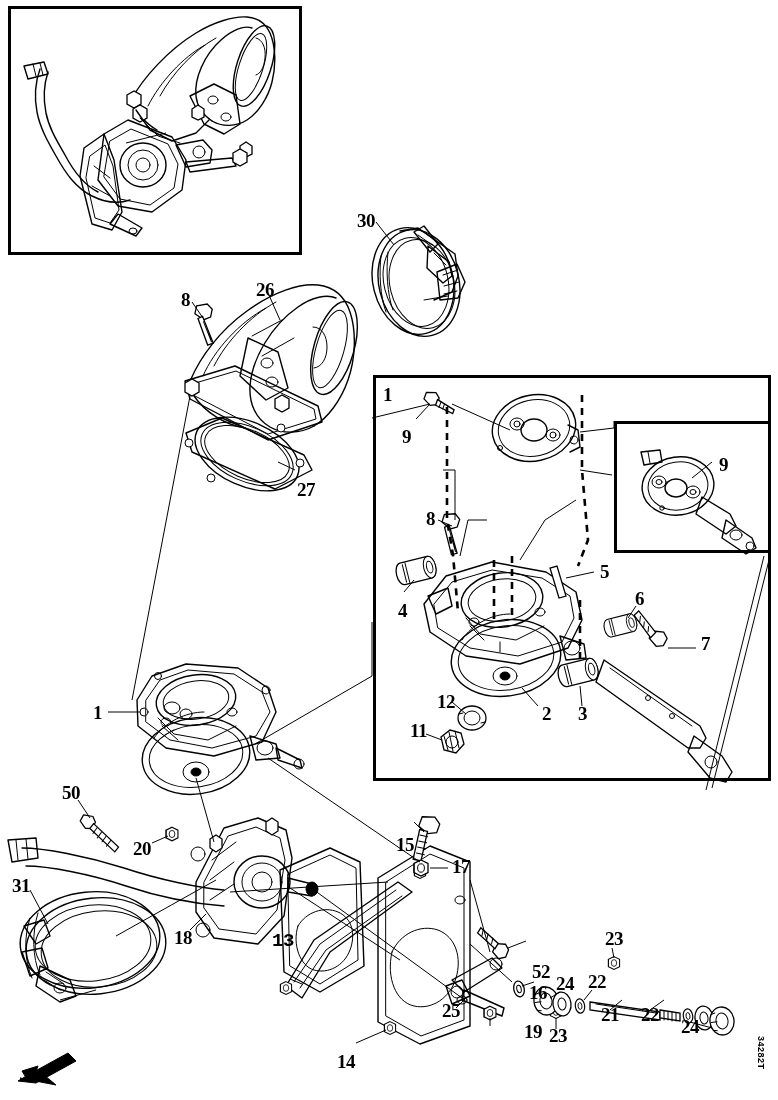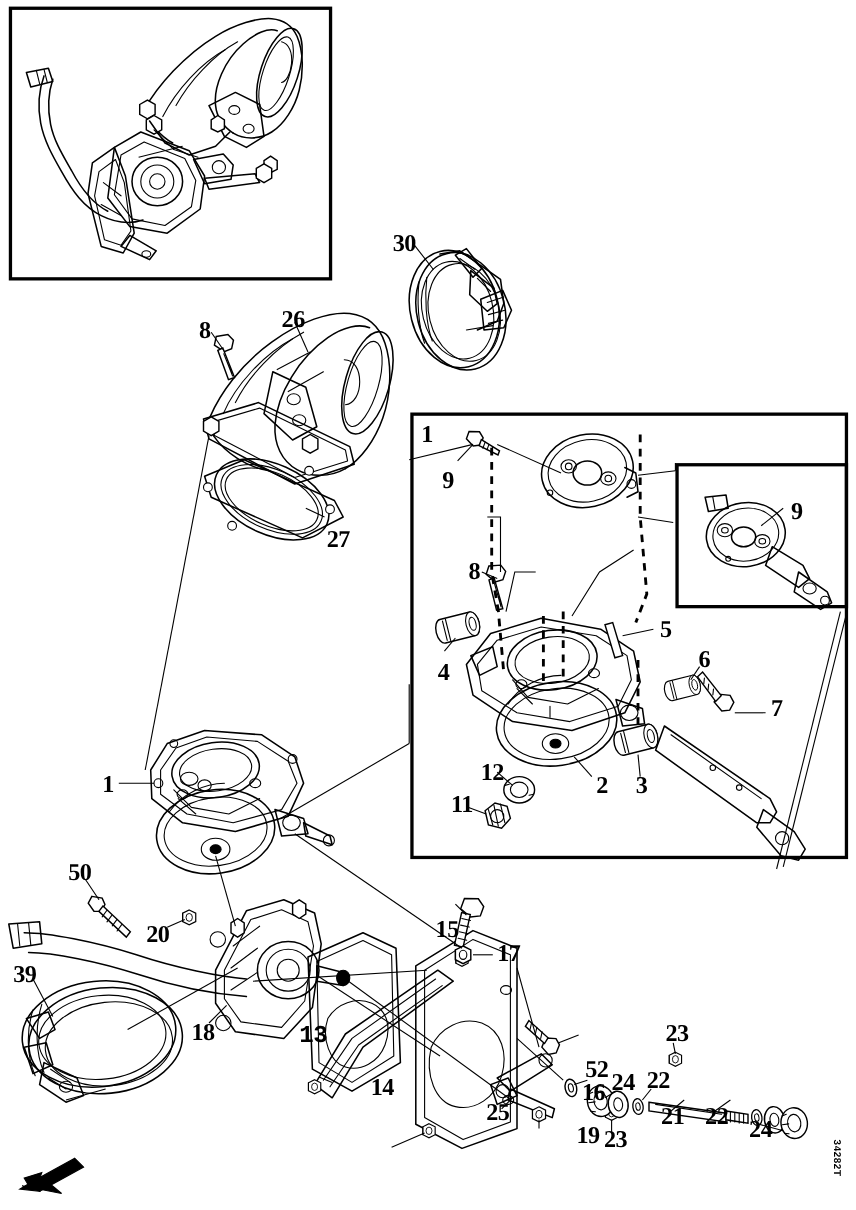--- a/index.html
+++ b/index.html
@@ -1,21 +1,21 @@
 <!DOCTYPE html>
 <html><head>
 <meta charset="utf-8">
 <style>
   html,body{margin:0;padding:0;background:#ffffff;}
   body{width:778px;height:1100px;position:relative;overflow:hidden;
        font-family:"Liberation Serif",serif;color:#000;}
   #stage{position:absolute;left:0;top:0;width:778px;height:1100px;}
   svg.layer{position:absolute;left:0;top:0;width:778px;height:1100px;}
   .callout{position:absolute;font-family:"Liberation Serif",serif;
-           font-weight:bold;font-size:22px;line-height:19px;color:#000;
+           font-weight:bold;font-size:19px;line-height:19px;color:#000;
            letter-spacing:-0.5px;white-space:nowrap;}
   .code-vert{position:absolute;font-family:"Liberation Sans",sans-serif;
              font-size:9px;font-weight:bold;letter-spacing:0.5px;
              transform:rotate(90deg);transform-origin:left top;white-space:nowrap;}
   .boxframe{position:absolute;border:3px solid #000;background:transparent;}
 </style>
 </head>
 <body>
 
 <div id="stage">
@@ -578,31 +578,31 @@
   <div class="callout" style="left:701px;top:634px;">7</div>
   <div class="callout" style="left:437px;top:692px;">12</div>
   <div class="callout" style="left:542px;top:704px;">2</div>
   <div class="callout" style="left:578px;top:704px;">3</div>
   <div class="callout" style="left:410px;top:721px;">11</div>
   <div class="callout" style="left:93px;top:703px;">1</div>
   <div class="callout" style="left:62px;top:783px;">50</div>
   <div class="callout" style="left:133px;top:839px;">20</div>
   <div class="callout" style="left:396px;top:807px;margin-top:28px;">15</div>
   <div class="callout" style="left:452px;top:857px;">17</div>
-  <div class="callout" style="left:12px;top:876px;">39</div>
+  <div class="callout" style="left:12px;top:876px;">31</div>
   <div class="callout" style="left:174px;top:928px;">18</div>
   <div class="callout" style="left:529px;top:983px;">16</div>
   <div class="callout" style="left:605px;top:929px;">23</div>
   <div class="callout" style="left:272px;top:932px;font-family:Liberation Mono, monospace;">13</div>
   <div class="callout" style="left:532px;top:962px;">52</div>
   <div class="callout" style="left:556px;top:974px;">24</div>
   <div class="callout" style="left:588px;top:972px;">22</div>
   <div class="callout" style="left:442px;top:1001px;">25</div>
   <div class="callout" style="left:481px;top:1022px;margin-left:43px;">19</div>
   <div class="callout" style="left:549px;top:1026px;">23</div>
   <div class="callout" style="left:601px;top:1005px;">21</div>
   <div class="callout" style="left:641px;top:1005px;">22</div>
   <div class="callout" style="left:681px;top:1017px;">24</div>
-  <div class="callout" style="left:337px;top:978px;">14</div>
+  <div class="callout" style="left:337px;top:1052px;">14</div>
 
   <div class="code-vert" style="left:766px;top:1036px;">34282T</div>
 
 </div>
 
 </body></html>

